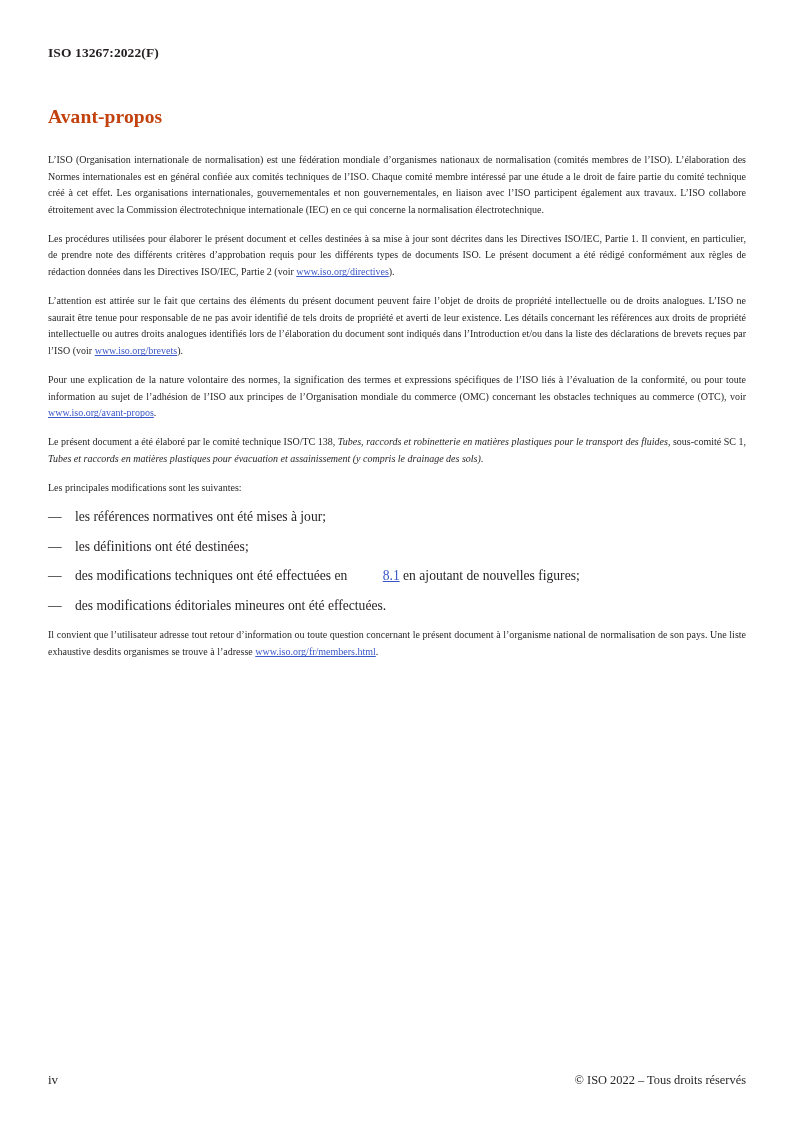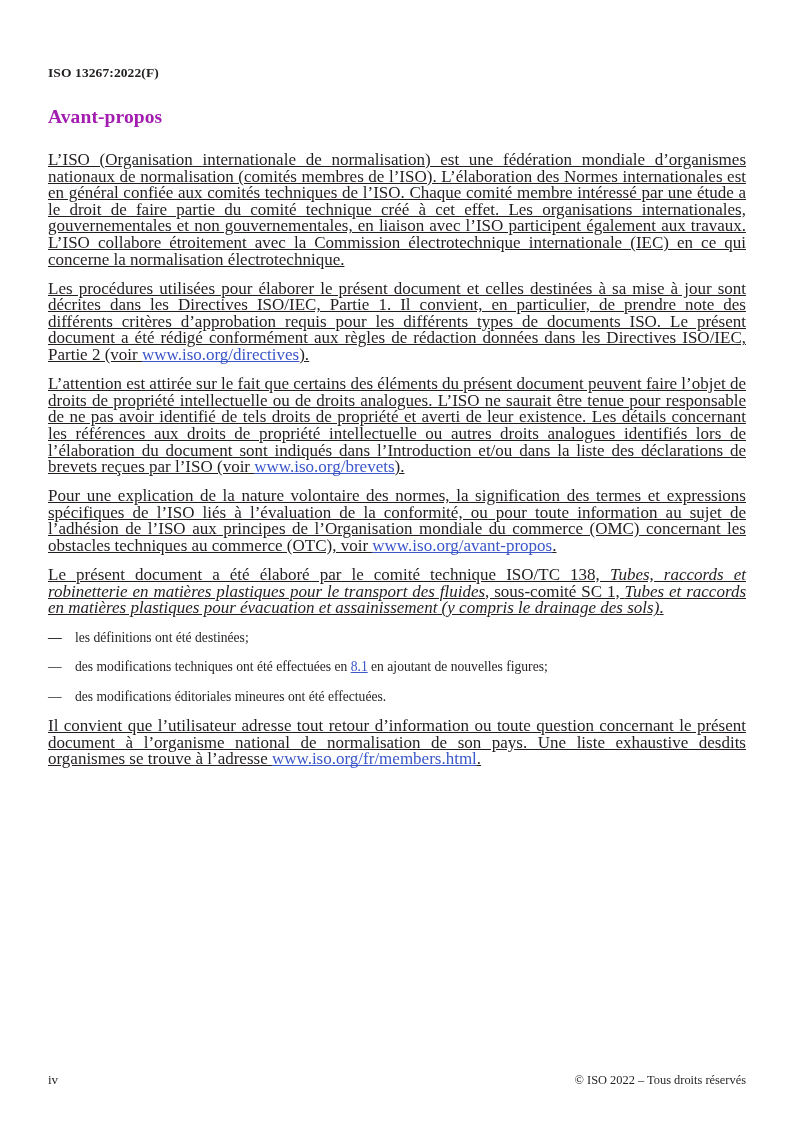--- a/index.html
+++ b/index.html
@@ -22,56 +22,55 @@
     height: 1122px;
   }
   .running-head {
     position: absolute;
     left: 48px;
     top: 45px;
     font-size: 13.5px;
     font-weight: bold;
     letter-spacing: 0.1px;
     color: #231f20;
-    margin-top: 20px;
   }
   .content {
     position: absolute;
     left: 48px;
     top: 106px;
     width: 698px;
   }
   h1.clause-title {
     font-size: 19.5px;
     font-weight: bold;
     margin: 0 0 24px 0;
     letter-spacing: 0.1px;
-    color: #a21caf;
+    color: #c2410c;
   }
   p.body-text {
-    font-size: 17px;
+    font-size: 10px;
     line-height: 16.6px;
     text-align: justify;
     text-justify: inter-word;
     margin: 0 0 12.5px 0;
     color: #231f20;
     hyphens: none;
-    text-decoration: underline;
   }
   p.body-text:last-child { margin-bottom: 4px; }
   .italic { font-style: italic; }
   a.doc-link {
     color: #3a56c8;
     text-decoration: underline;
     text-decoration-skip-ink: none;
   }
   a.xref-link {
     color: #3a56c8;
     text-decoration: underline;
     text-decoration-skip-ink: none;
+    margin-left: 32px;
   }
   ul.dash-list {
     list-style: none;
     margin: 0 0 12.5px 0;
     padding: 0;
   }
   ul.dash-list li {
     font-size: 13.6px;
     line-height: 16.6px;
     margin: 0 0 13px 0;
@@ -116,23 +115,24 @@
     <p class="body-text"><span>Les procédures utilisées pour élaborer le présent document et celles destinées à sa mise à jour sont décrites dans les Directives ISO/IEC, Partie 1. Il convient, en particulier, de prendre note des différents critères d’approbation requis pour les différents types de documents ISO. Le présent document a été rédigé conformément aux règles de rédaction données dans les Directives ISO/IEC, Partie 2 (voir </span><a class="doc-link" href="#">www.iso.org/directives</a><span>).</span></p>
 
     <p class="body-text"><span>L’attention est attirée sur le fait que certains des éléments du présent document peuvent faire l’objet de droits de propriété intellectuelle ou de droits analogues. L’ISO ne saurait être tenue pour responsable de ne pas avoir identifié de tels droits de propriété et averti de leur existence. Les détails concernant les références aux droits de propriété intellectuelle ou autres droits analogues identifiés lors de l’élaboration du document sont indiqués dans l’Introduction et/ou dans la liste des déclarations de brevets reçues par l’ISO (voir </span><a class="doc-link" href="#">www.iso.org/brevets</a><span>).</span></p>
 
 
     <p class="body-text"><span>Pour une explication de la nature volontaire des normes, la signification des termes et expressions spécifiques de l’ISO liés à l’évaluation de la conformité, ou pour toute information au sujet de l’adhésion de l’ISO aux principes de l’Organisation mondiale du commerce (OMC) concernant les obstacles techniques au commerce (OTC), voir </span><a class="doc-link" href="#">www.iso.org/avant-propos</a><span>.</span></p>
 
     <p class="body-text"><span>Le présent document a été élaboré par le comité technique ISO/TC 138, </span><span class="italic">Tubes, raccords et robinetterie en matières plastiques pour le transport des fluides</span><span>, sous-comité SC 1, </span><span class="italic">Tubes et raccords en matières plastiques pour évacuation et assainissement (y compris le drainage des sols)</span><span>.</span></p>
 
 
+    <p class="body-text">Les principales modifications sont les suivantes:</p>
 
     <ul class="dash-list">
-      <li><span class="dash-marker">—</span></li>
+      <li><span class="dash-marker">—</span><span>les références normatives ont été mises à jour;</span></li>
       <li><span class="dash-marker">—</span><span>les définitions ont été destinées;</span></li>
       <li><span class="dash-marker">—</span><span>des modifications techniques ont été effectuées en </span><a class="xref-link" href="#">8.1</a><span> en ajoutant de nouvelles figures;</span></li>
       <li><span class="dash-marker">—</span><span>des modifications éditoriales mineures ont été effectuées.</span></li>
     </ul>
 
     <p class="body-text"><span>Il convient que l’utilisateur adresse tout retour d’information ou toute question concernant le présent document à l’organisme national de normalisation de son pays. Une liste exhaustive desdits organismes se trouve à l’adresse </span><a class="doc-link" href="#">www.iso.org/fr/members.html</a><span>.</span></p>
 
   </div>
 
   <div class="footer">

